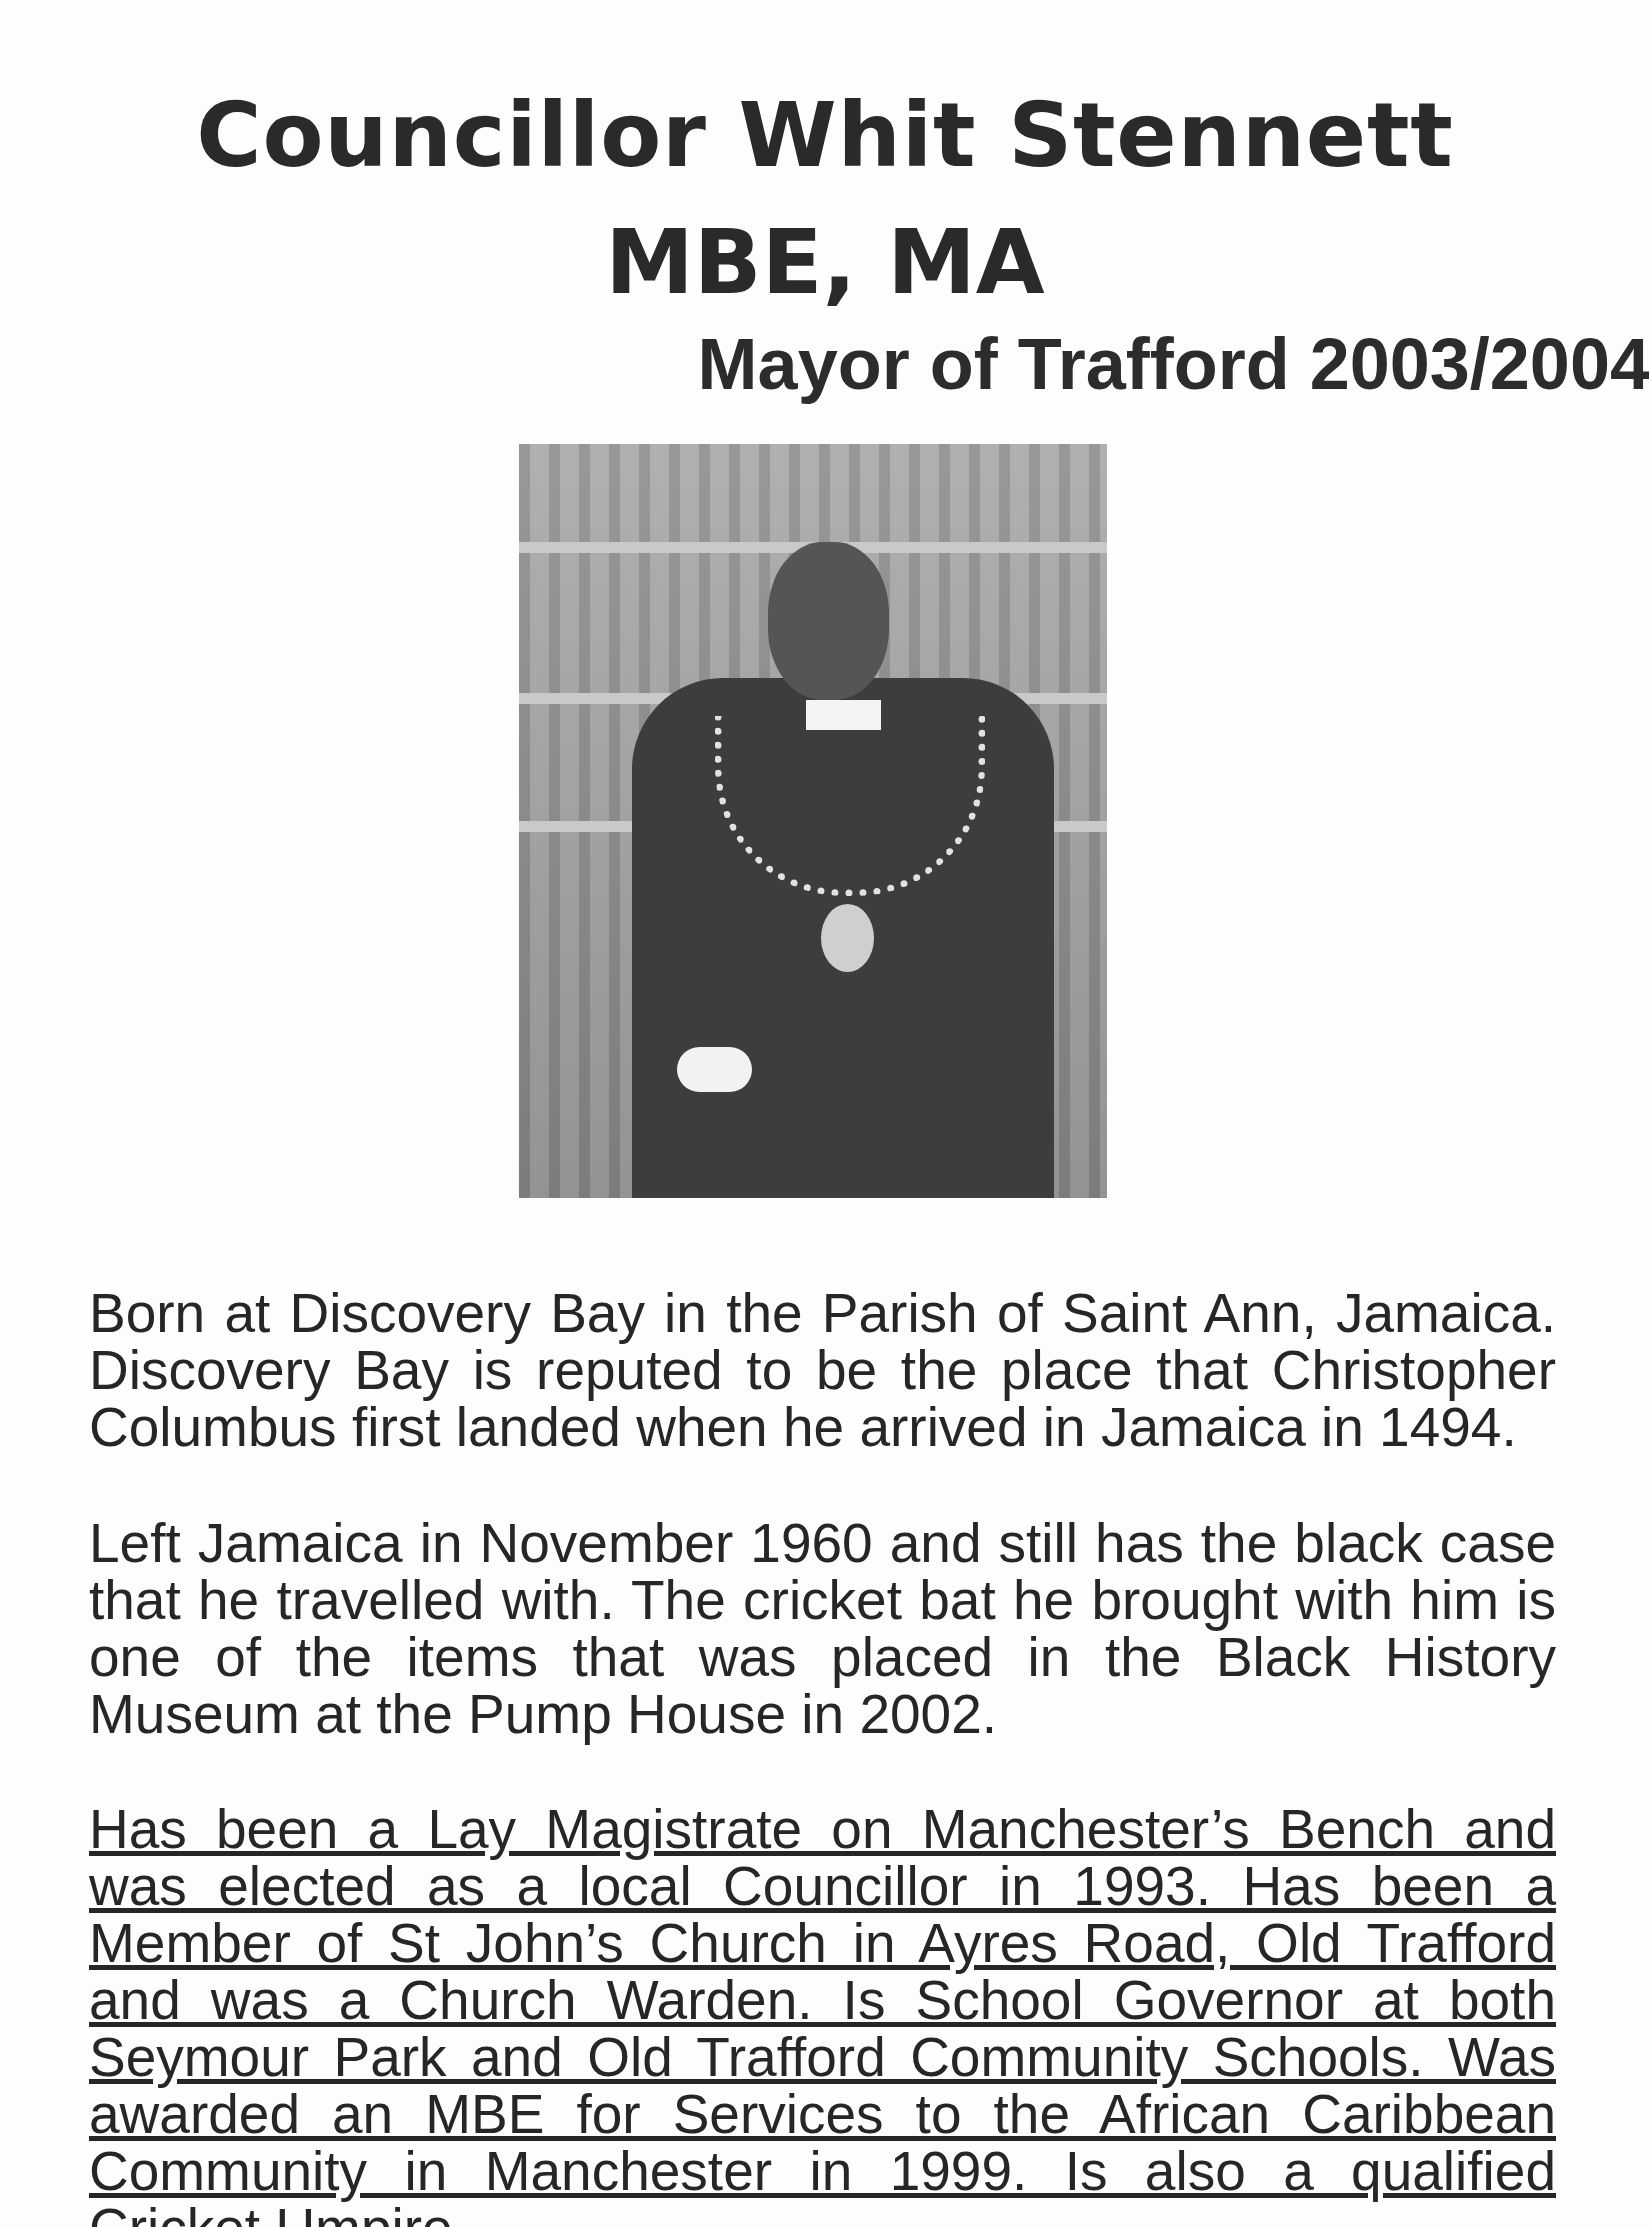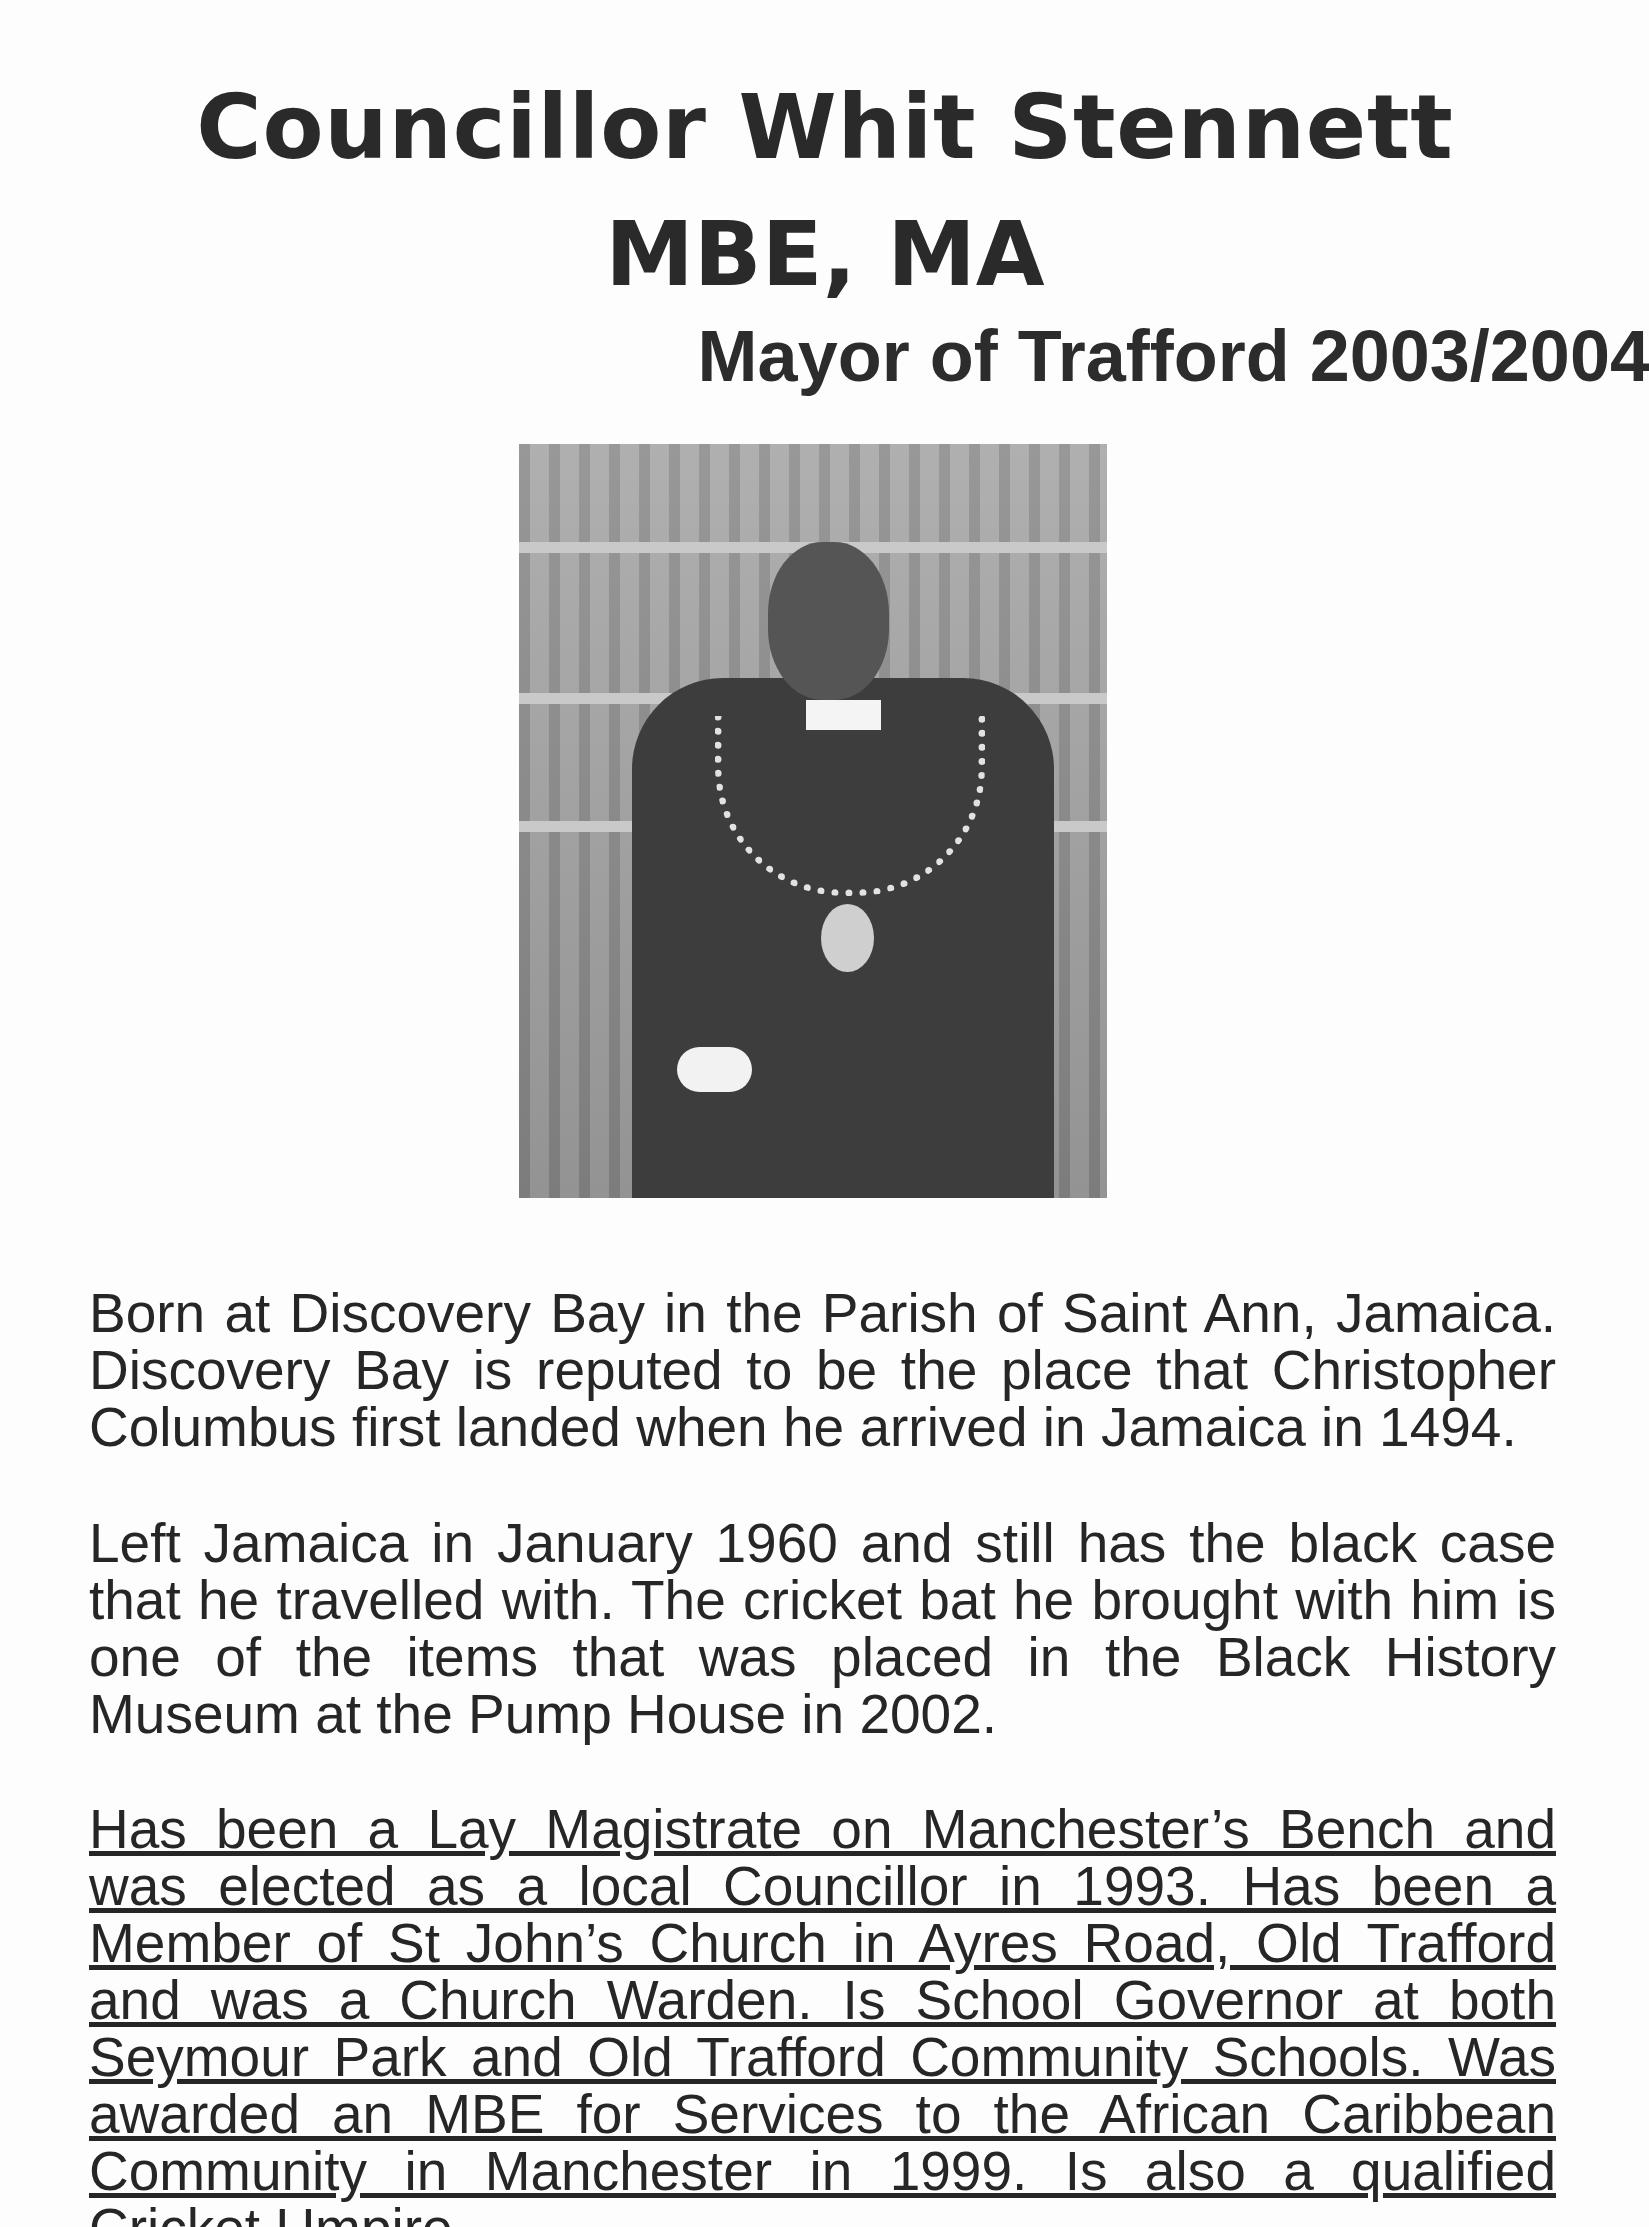--- a/index.html
+++ b/index.html
@@ -2,21 +2,21 @@
 <html style="font-size:12px"><head>
 <meta charset="utf-8">
 <style>
   html, body { margin:0; padding:0; }
   body {
     width:1650px; height:2227px; background:#fdfdfd; position:relative; overflow:hidden;
     font-family:"Liberation Sans", sans-serif; color:#222;
   }
   .title {
     position:absolute; left:0; width:1650px; text-align:center;
-    font-family:"DejaVu Sans", sans-serif; font-weight:bold; color:#2a2a2a;
+    font-family:"DejaVu Sans", sans-serif; font-weight:bold; color:#2a2a2a;margin-top:8px;
   }
   #t1 { top:75px; font-size:89px; letter-spacing:0.8px; }
   #t2 { top:202px; font-size:89px; }
   #t3 { top:315px; font-family:"Liberation Sans", sans-serif; font-size:72px; color:#2c2c2c;text-align:right; }
   .photo {
     position:absolute; left:519px; top:444px; width:588px; height:754px;
     background:
       repeating-linear-gradient(90deg, rgba(0,0,0,0.10) 0 10.6px, rgba(255,255,255,0.08) 10.6px 30px),
       linear-gradient(#a9a9a9, #8a8a8a);
     overflow:hidden;
@@ -49,15 +49,15 @@
   <div class="shelf" style="top:377px"></div>
   <div class="figure-body"></div>
   <div class="figure-head"></div>
   <div class="bowtie"></div>
   <div class="chain"></div>
   <div class="medal"></div>
   <div class="glove"></div>
 </div>
 
 <p id="p1" class="para">Born at Discovery Bay in the Parish of Saint Ann, Jamaica. Discovery Bay is reputed to be the place that Christopher Columbus first landed when he arrived in Jamaica in 1494.</p>
-<p id="p2" class="para">Left Jamaica in January 1960 and still has the black case that he travelled with. The cricket bat he brought with him is one of the items that was placed in the Black History Museum at the Pump House in 2002.</p>
+<p id="p2" class="para">Left Jamaica in November 1960 and still has the black case that he travelled with. The cricket bat he brought with him is one of the items that was placed in the Black History Museum at the Pump House in 2002.</p>
 <p id="p3" class="para">Has been a Lay Magistrate on Manchester’s Bench and was elected as a local Councillor in 1993.  Has been a Member of St John’s Church in Ayres Road, Old Trafford and was a Church Warden.  Is School Governor at both Seymour Park and Old Trafford Community Schools.  Was awarded an MBE for Services to the African Caribbean Community in Manchester in 1999.  Is also a qualified Cricket Umpire.</p>
 
 
 </body></html>

